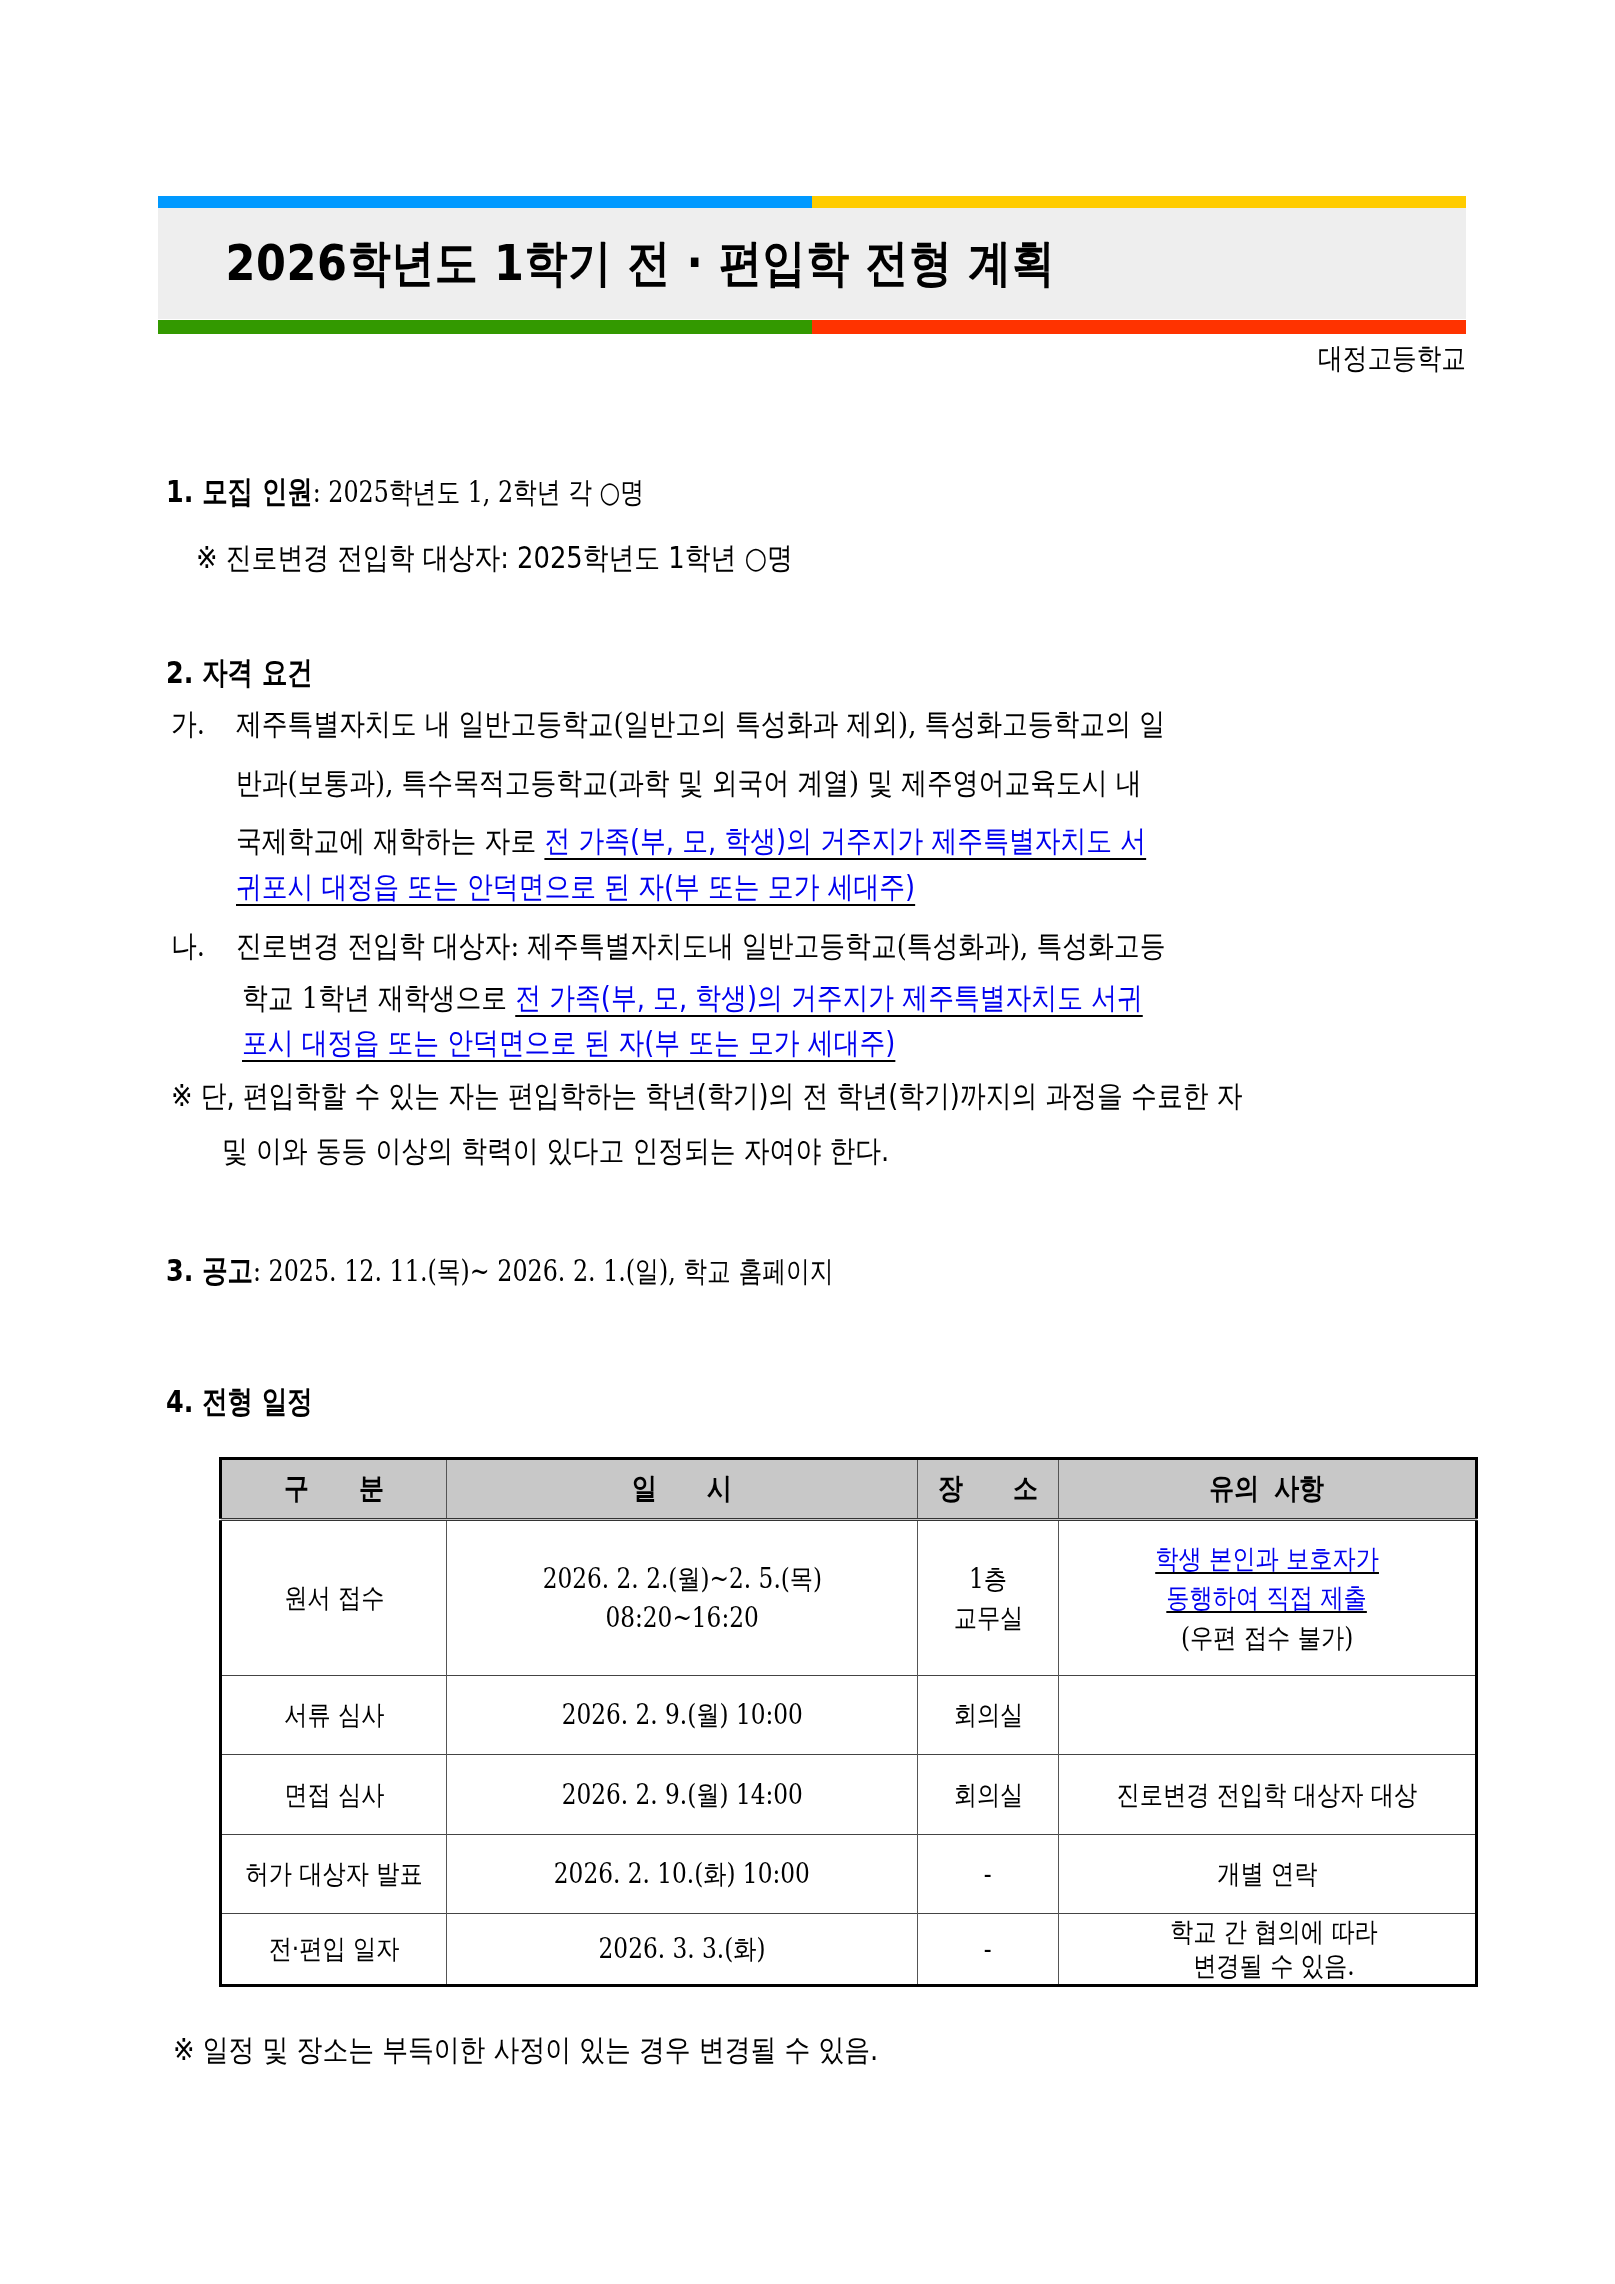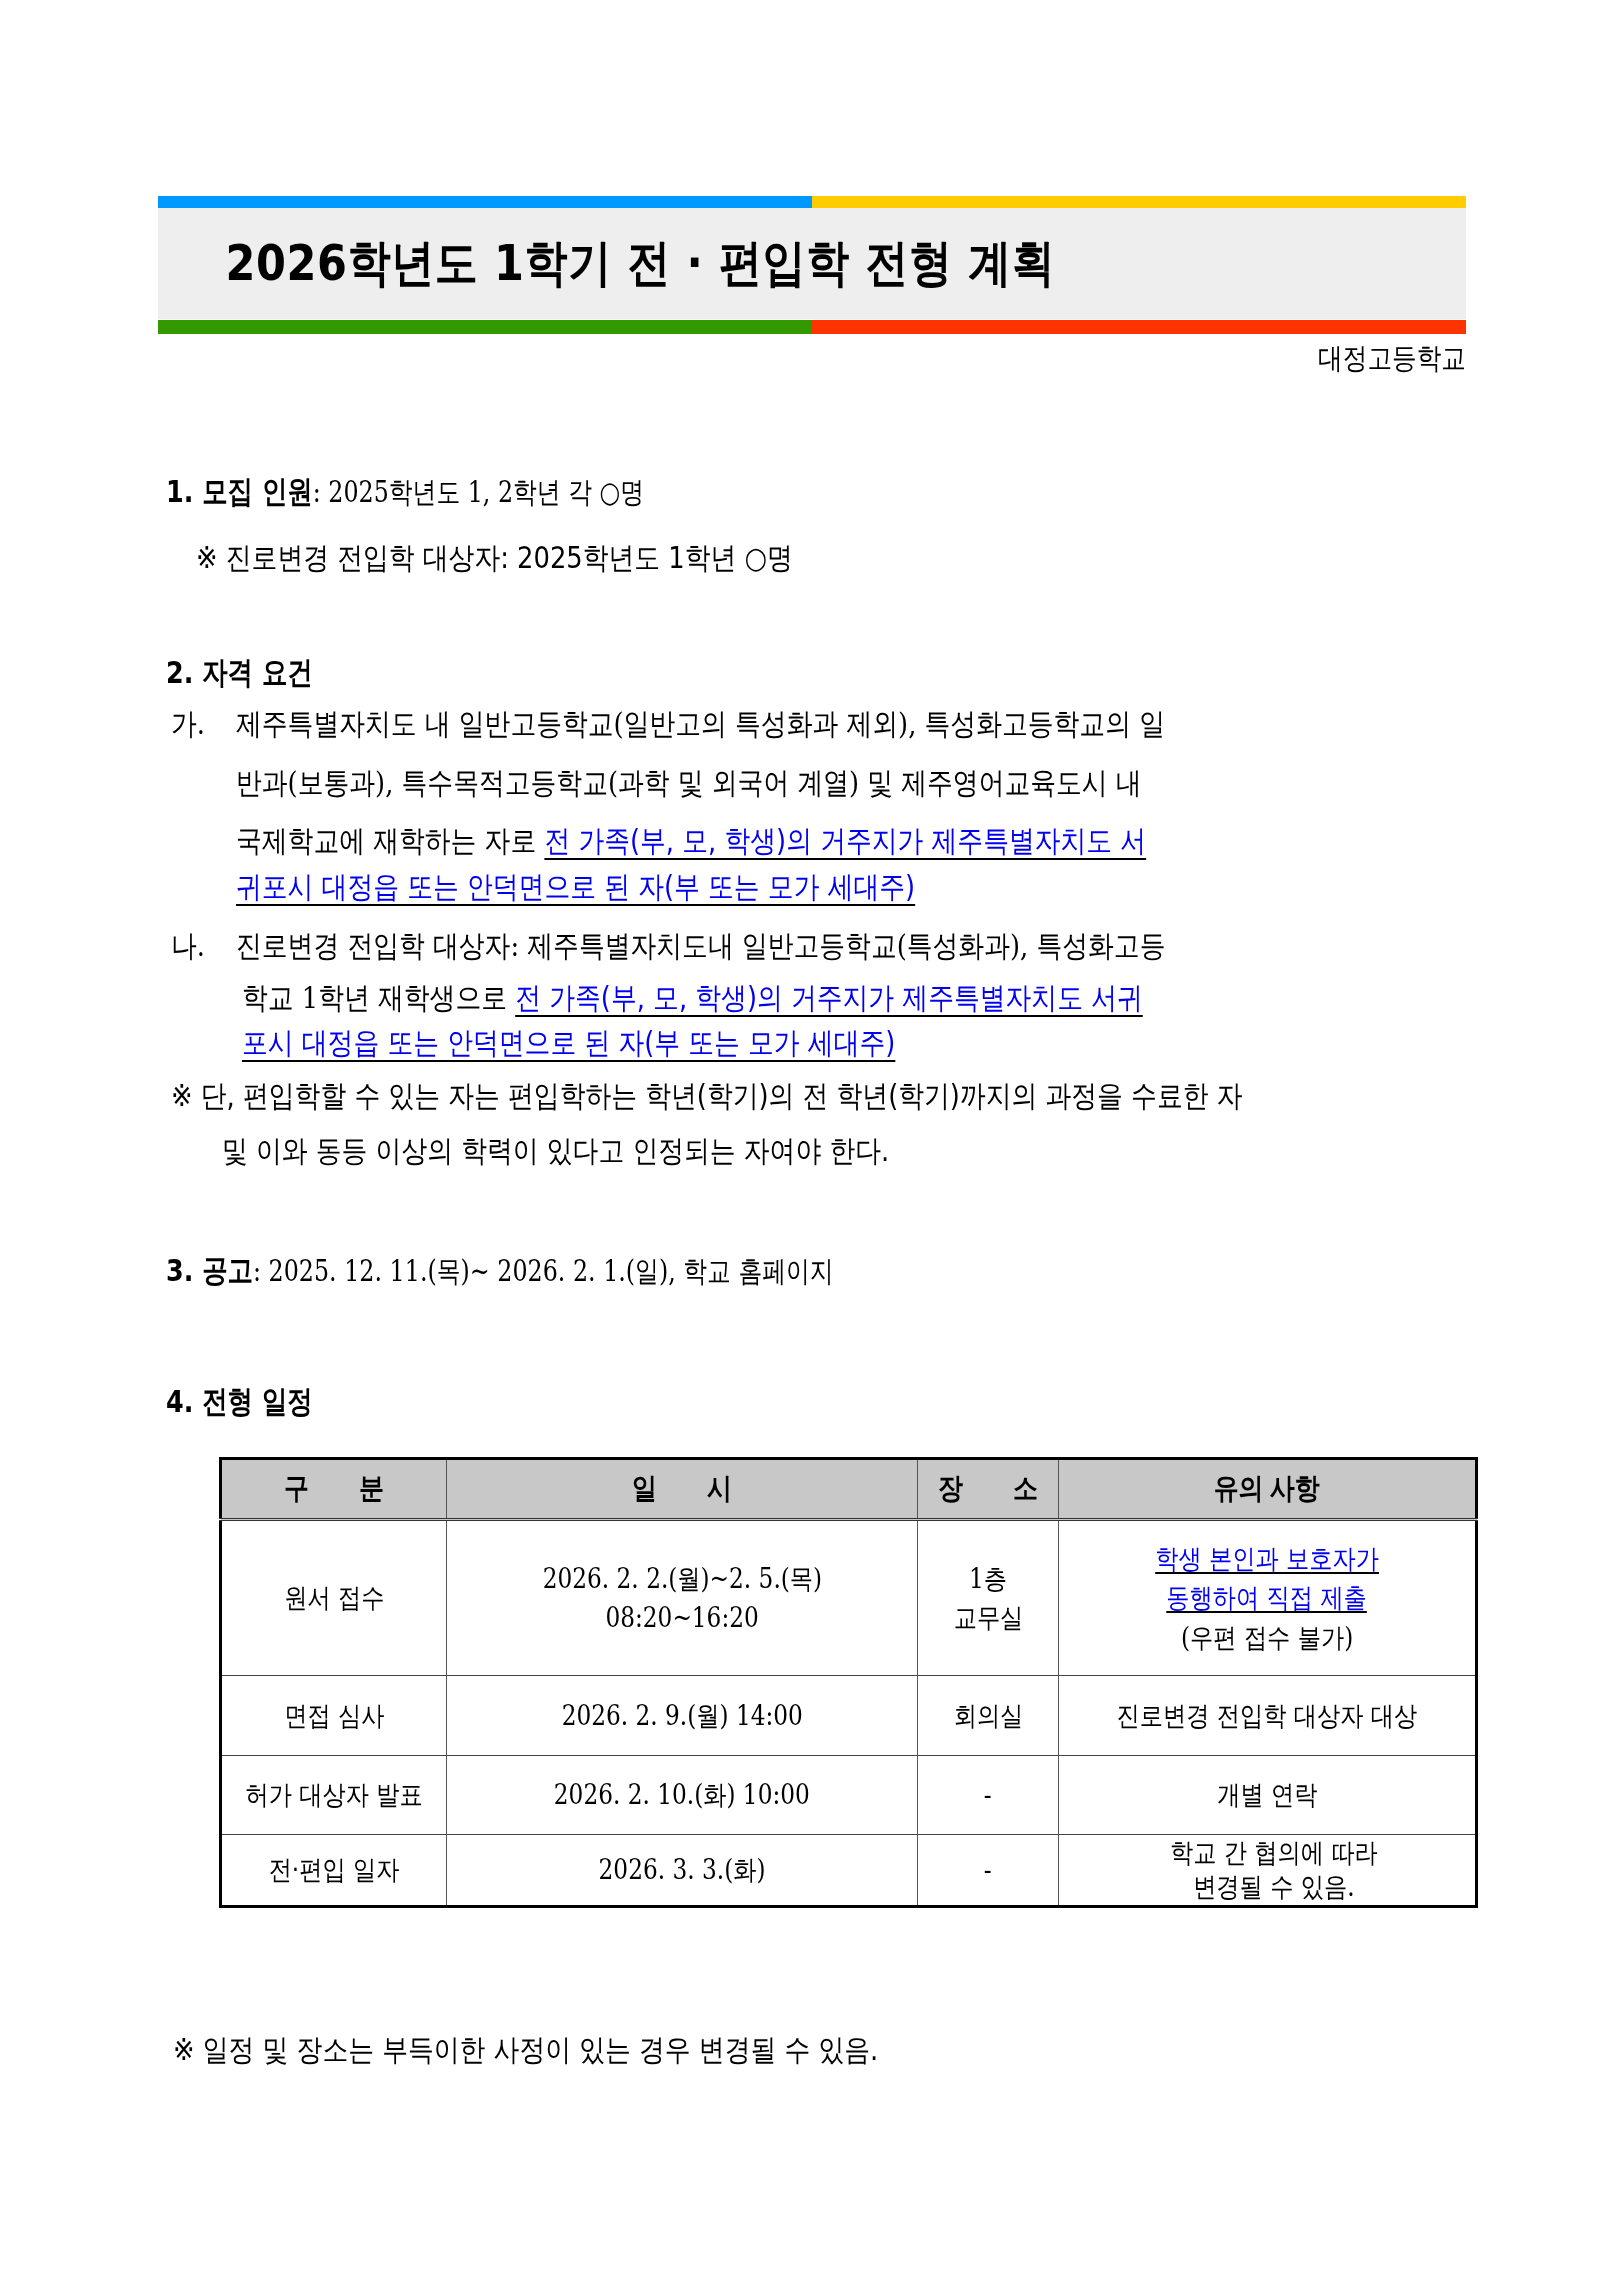--- a/index.html
+++ b/index.html
@@ -25,21 +25,21 @@
        font-size: 31px; transform: scaleX(0.82); transform-origin: left center; white-space: nowrap; }
   .body-text { font-family: "DejaVu Serif", "Liberation Serif", serif; font-weight: normal; font-size: 29px; }
 
   .line { position: absolute; font-size: 30px; white-space: nowrap; transform: scaleX(0.86); transform-origin: left center; }
   .sans { font-family: "DejaVu Sans", "Liberation Sans", sans-serif; }
   .link { color: #0000ee; text-decoration: underline; text-decoration-color: #000; text-underline-offset: 6.5px; text-decoration-thickness: 2px; }
 
   
   table.sched { position: absolute; left: 219px; top: 1457px; width: 1256px; border-collapse: collapse;
                 border: 3.3px solid #000; table-layout: fixed; }
-  table.sched th { background: #c8c8c8; height: 56px; font-family: Liberation Serif, serif;
+  table.sched th { background: #c8c8c8; height: 56px; font-family: Liberation Mono, monospace;
                    font-weight: bold; font-size: 29px; border-left: 1.3px solid #555; border-bottom: 3.9px double #333; }
   table.sched td { text-align: center; vertical-align: middle; font-size: 27px; border-left: 1.3px solid #555; border-top: 1.3px solid #444; line-height: 1.45; }
   table.sched th:first-child, table.sched td:first-child { border-left: none; }
   .cell-inner { display: inline-block; transform: scaleX(0.86); white-space: nowrap; }
   .sans-cell { font-family: "DejaVu Sans", "Liberation Sans", sans-serif; }
   .cell-link { color: #0000ee; text-decoration: underline; text-decoration-color: #000; text-underline-offset: 3.9px; text-decoration-thickness: 2px; }
 
   .footnote { position: absolute; left: 173px; top: 2030px; font-family: "DejaVu Sans", "Liberation Sans", sans-serif;
               font-size: 30px; white-space: nowrap; transform: scaleX(0.86); transform-origin: left center; }
 </style>
@@ -120,20 +120,26 @@
         <td>
           <span class="cell-inner">1층</span><br>
           <span class="cell-inner">교무실</span>
         </td>
         <td>
           <span class="cell-inner sans-cell cell-link">학생 본인과 보호자가</span><br>
           <span class="cell-inner sans-cell cell-link">동행하여 직접 제출</span><br>
           <span class="cell-inner">(우편 접수 불가)</span>
         </td>
       </tr>
+      <tr style="height:79px">
+        <td class="sans-cell"><span class="cell-inner">서류 심사</span></td>
+        <td><span class="cell-inner">2026. 2. 9.(월) 10:00</span></td>
+        <td class="sans-cell"><span class="cell-inner">회의실</span></td>
+        <td><span class="cell-inner"></span></td>
+      </tr>
       <tr style="height:80px">
         <td class="sans-cell"><span class="cell-inner">면접 심사</span></td>
         <td><span class="cell-inner">2026. 2. 9.(월) 14:00</span></td>
         <td class="sans-cell"><span class="cell-inner">회의실</span></td>
         <td class="sans-cell"><span class="cell-inner">진로변경 전입학 대상자 대상</span></td>
       </tr>
       <tr style="height:79px">
         <td class="sans-cell"><span class="cell-inner">허가 대상자 발표</span></td>
         <td><span class="cell-inner">2026. 2. 10.(화) 10:00</span></td>
         <td><span class="cell-inner">-</span></td>

